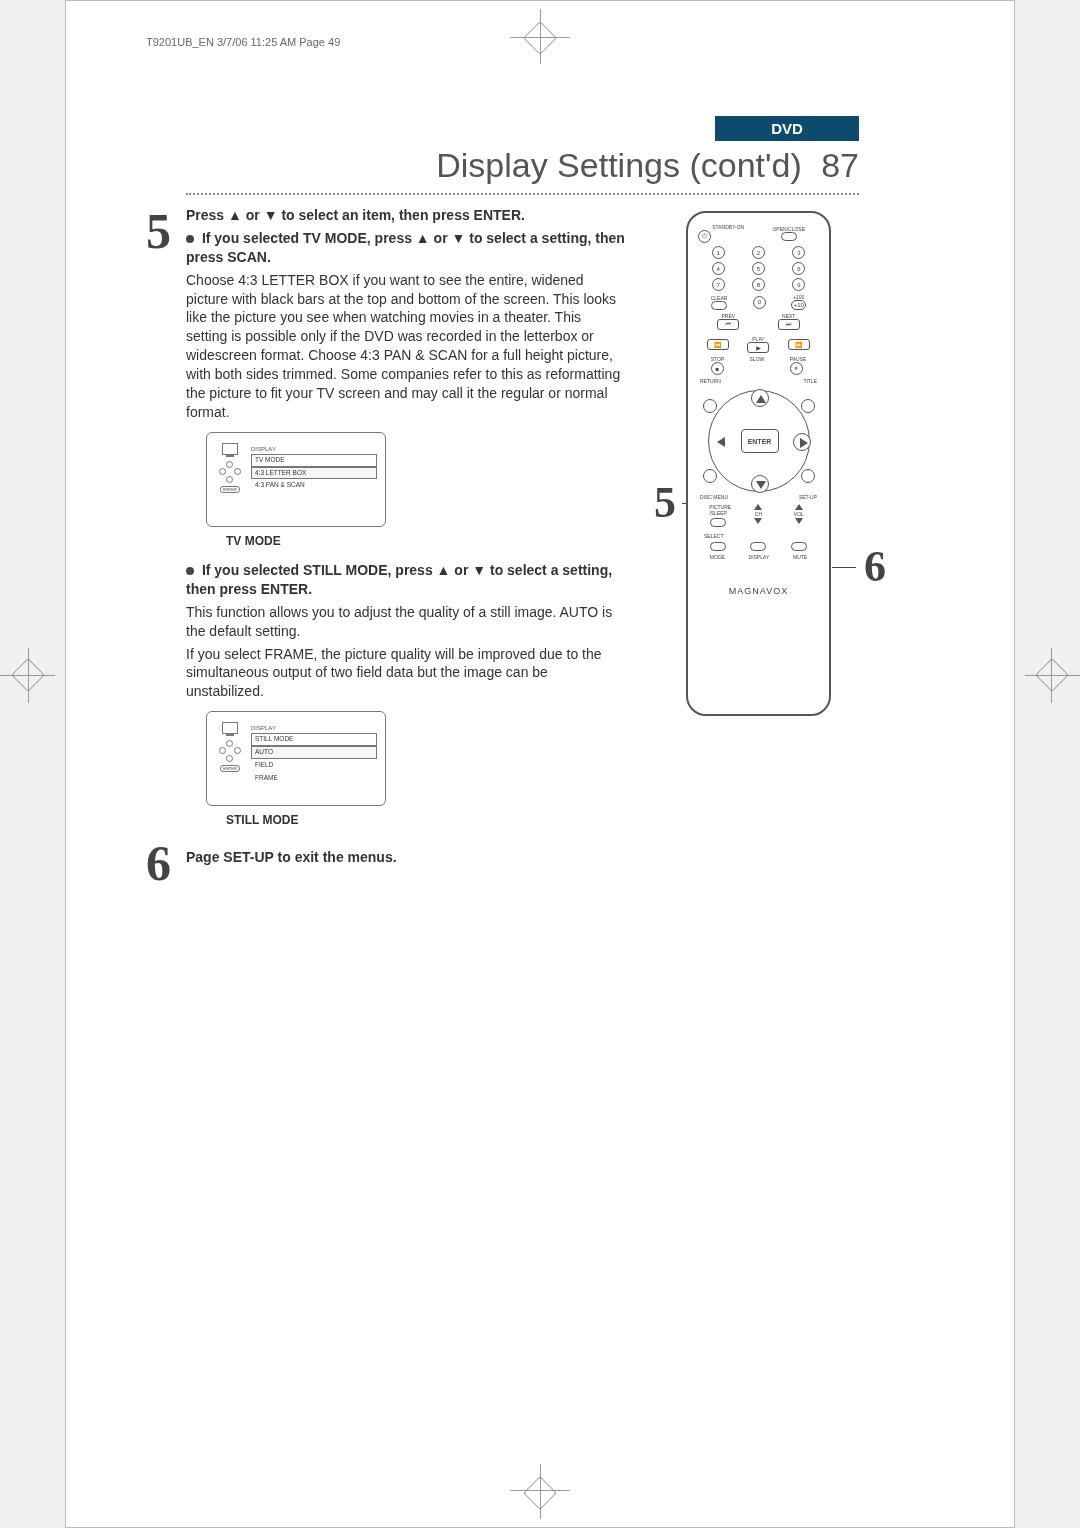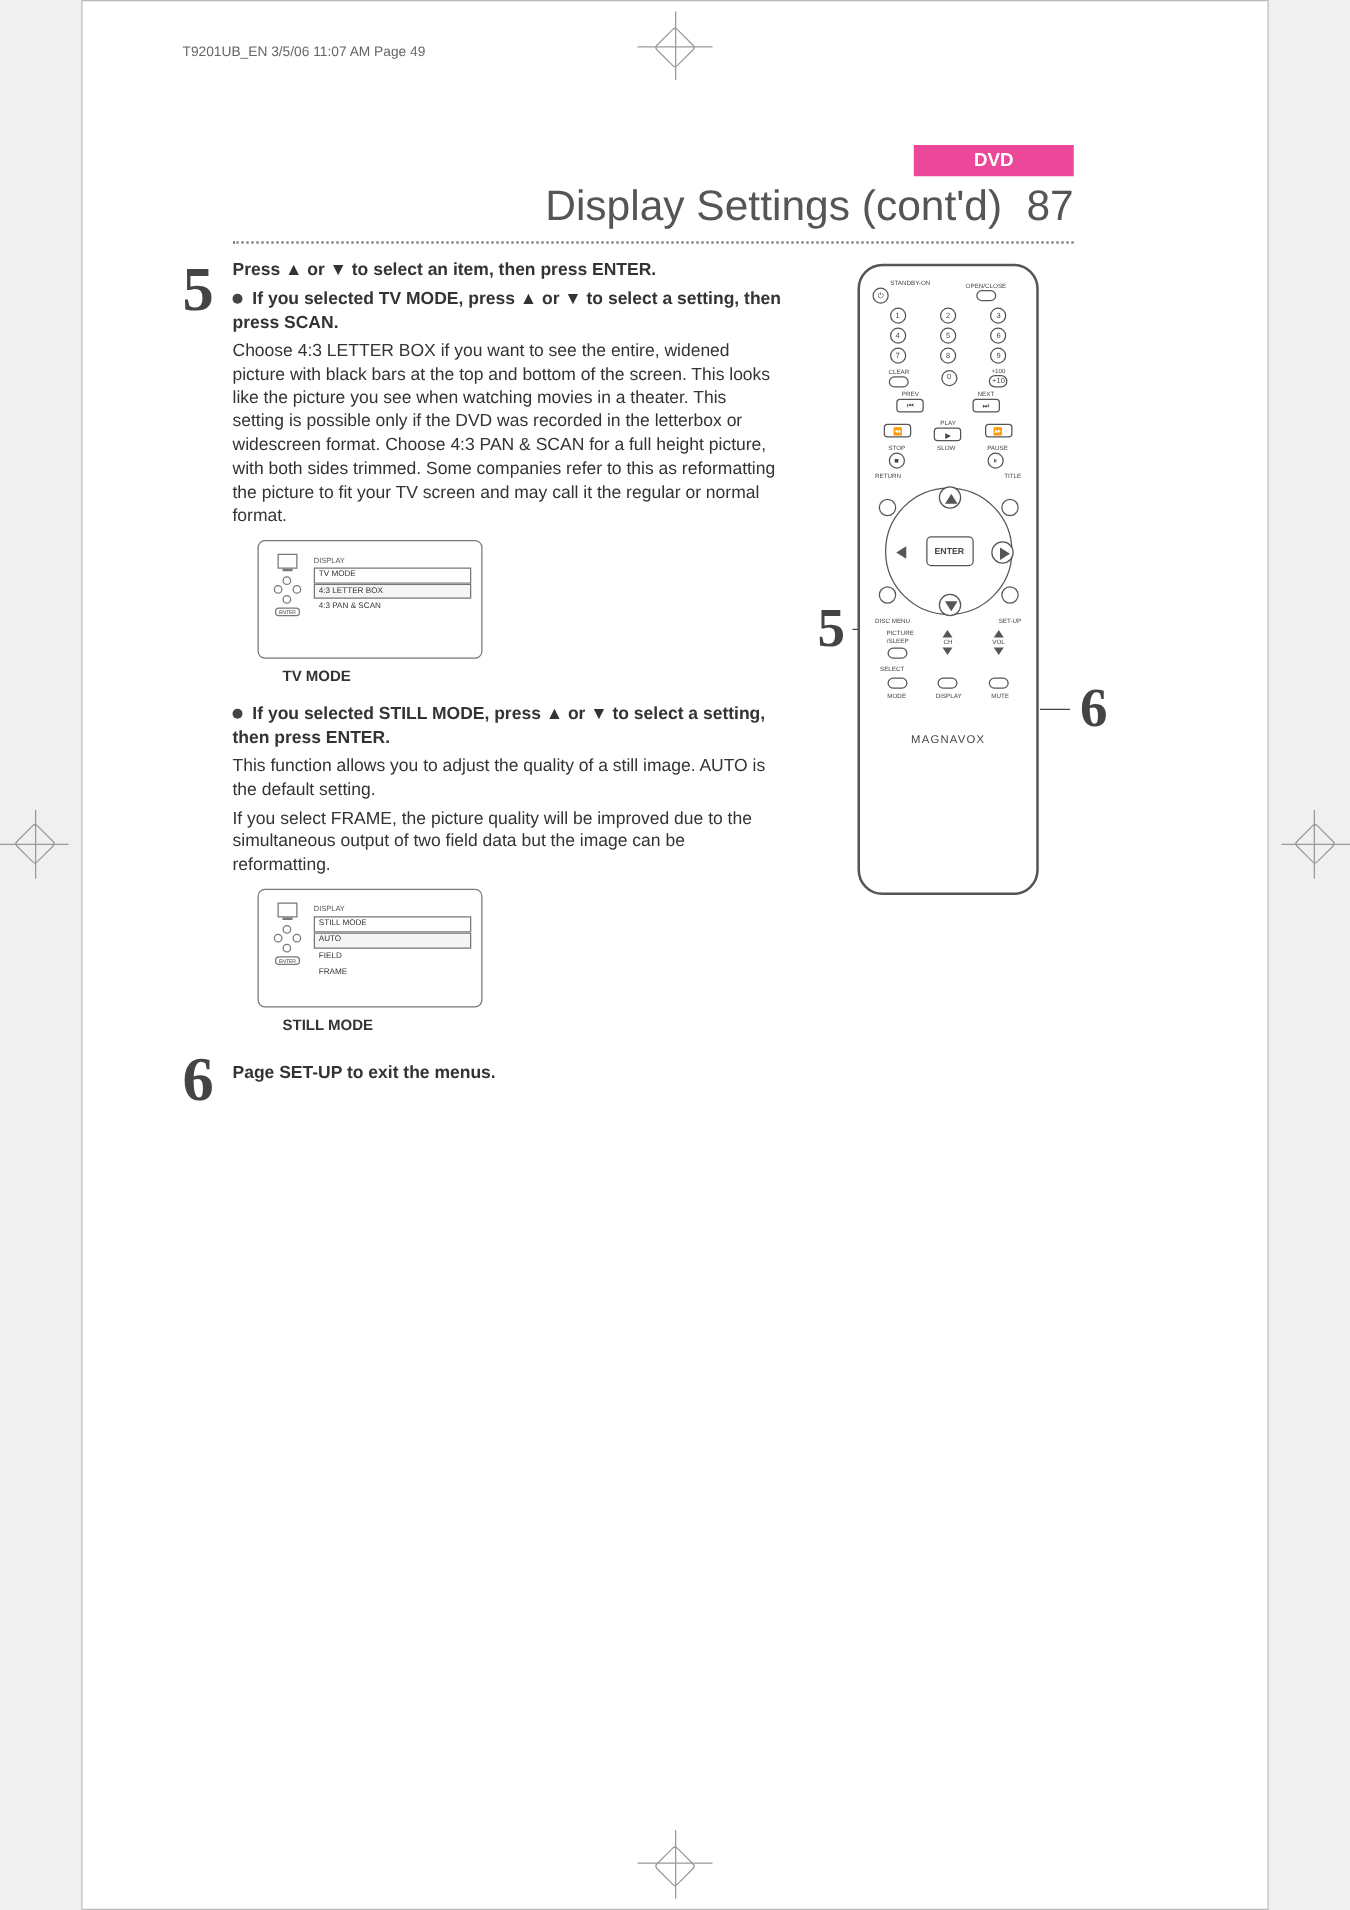--- a/index.html
+++ b/index.html
@@ -39,22 +39,22 @@
   .reg.left-v { left: 28px; top: 648px; width: 0; height: 55px; border-left: 1px solid #999; }
   .reg.left-circ { left: 16px; top: 663px; width: 24px; height: 24px; border:1px solid #999; border-radius:3px; transform: rotate(45deg); }
   .reg.right-h { right: 0; top: 675px; width: 55px; height: 0; border-top: 1px solid #999; }
   .reg.right-v { right: 28px; top: 648px; width: 0; height: 55px; border-left: 1px solid #999; }
   .reg.right-circ { right: 16px; top: 663px; width: 24px; height: 24px; border:1px solid #999; border-radius:3px; transform: rotate(45deg); }
 
   .section-tag {
     position: absolute;
     top: 115px;
     right: 155px;
-    width: 128px;
-    background: #ec4899;
+    width: 144px;
+    background: #0c4a6e;
     color: #fff;
     text-align: center;
     font-weight: bold;
     font-size: 15px;
     padding: 4px 0;
   }
   .title-row {
     position: absolute;
     top: 145px;
     right: 155px;
@@ -213,21 +213,21 @@
   }
   .remote .vc { width:18px; text-align:center; }
   .remote .vc .t { width:0;height:0;margin:0 auto 1px; border-left:4px solid transparent; border-right:4px solid transparent; border-bottom:6px solid #555; }
   .remote .vc .b { width:0;height:0;margin:1px auto 0; border-left:4px solid transparent; border-right:4px solid transparent; border-top:6px solid #555; }
   .remote .brand { font-size: 9px; letter-spacing: 1px; margin-top: 26px; }
 </style>
 </head>
 <body>
 
 <div class="page">
-  <div class="header-note">T9201UB_EN  3/5/06  11:07 AM  Page 49</div>
+  <div class="header-note">T9201UB_EN  3/7/06  11:25 AM  Page 49</div>
 
   <div class="reg top-v"></div>
   <div class="reg top-h"></div>
   <div class="reg top-circ"></div>
   <div class="reg bot-v"></div>
   <div class="reg bot-h"></div>
   <div class="reg bot-circ"></div>
 
   <div class="section-tag">DVD</div>
   <div class="title-row">
@@ -258,21 +258,21 @@
           <div class="lbl">DISPLAY</div>
           <div class="row boxed">TV MODE</div>
           <div class="row sel">4:3 LETTER BOX</div>
           <div class="row">4:3 PAN &amp; SCAN</div>
         </div>
       </div>
       <div class="osd-caption">TV MODE</div>
 
       <div class="para"><span class="bullet"></span> <span class="bold">If you selected STILL MODE, press ▲ or ▼ to select a setting, then press ENTER.</span></div>
       <div class="para">This function allows you to adjust the quality of a still image.  AUTO is the default setting.</div>
-      <div class="para">If you select FRAME, the picture quality will be improved due to the simultaneous output of two field data but the image can be reformatting.</div>
+      <div class="para">If you select FRAME, the picture quality will be improved due to the simultaneous output of two field data but the image can be unstabilized.</div>
 
       <div class="osd">
         <div class="osd-nav">
           <div class="tv"></div>
           <div class="dpad">
               <span class="u"></span>
               <span class="d"></span>
               <span class="l"></span>
               <span class="r"></span>
             </div>

